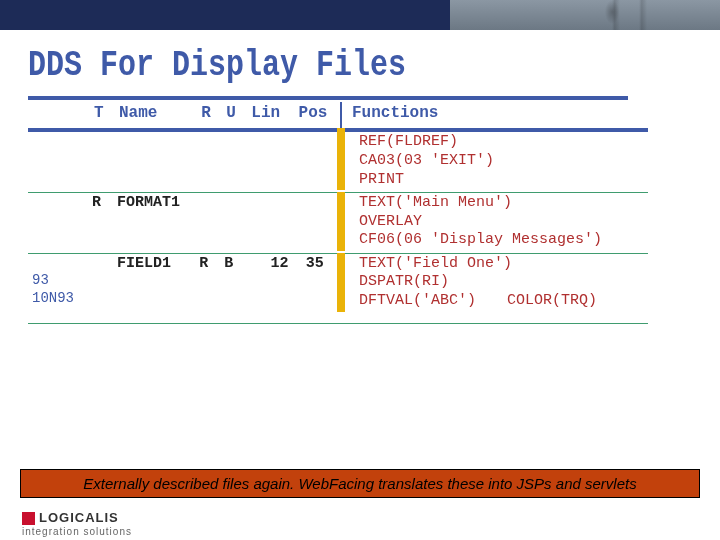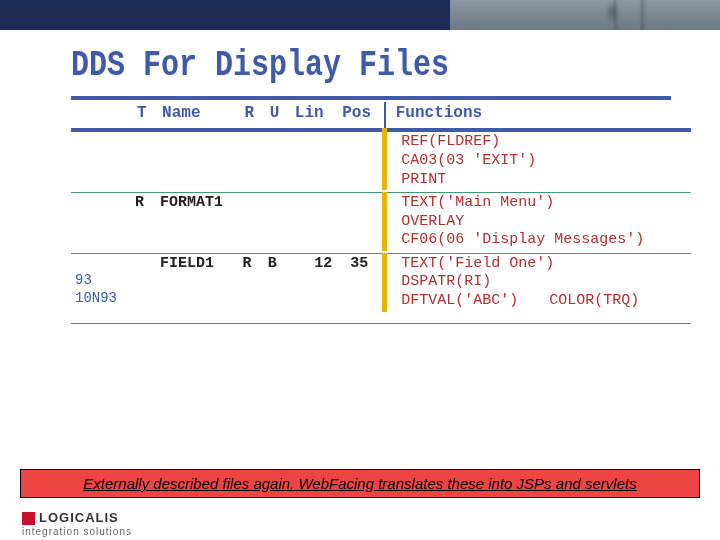--- a/index.html
+++ b/index.html
@@ -10,34 +10,34 @@
       linear-gradient(90deg, rgba(29,43,87,0)0%, rgba(29,43,87,0)4%, transparent 4%),
       linear-gradient(180deg,#8b97a3 0%, #6c7884 100%);
   }
   .topbar .photo::after { content:""; position:absolute; inset:0;
     background:
       radial-gradient(12px 20px at 60% 40%, rgba(0,0,0,.25), transparent 60%),
       linear-gradient(90deg, transparent 60%, rgba(0,0,0,.15) 61%, transparent 63%),
       linear-gradient(90deg, transparent 70%, rgba(0,0,0,.15) 71%, transparent 73%);
   }
   .topbar .stripe { position:absolute; left:0; right:0; bottom:0; height:8px; background:#fff; }
-  .slide { padding:6px 20px 0 28px;margin-left:43px; }
+  .slide { padding:6px 20px 0 28px; }
   .title { font-family:"Courier New",monospace; font-size:30px; color:#3f5aa8; font-weight:bold; letter-spacing:0px; transform:scaleY(1.25); transform-origin:top left; margin-bottom:18px; white-space:nowrap; }
   .thickbar { height:4px; background:#3f5aa8; margin:0 0 2px 0; width:600px; }
   table.dds { border-collapse:collapse; width:620px; font-family:"Courier New",monospace; font-size:15px; }
   table.dds th { color:#3f5aa8; font-weight:bold; text-align:left; padding:2px 6px 6px 6px; border-bottom:4px solid #3f5aa8; font-size:16px; }
   table.dds th.bl { border-left:2px solid #3f5aa8; padding-left:10px; }
   table.dds td { vertical-align:top; padding:1px 4px; color:#b03030; white-space:nowrap; }
   table.dds td.ind { color:#3f5aa8; font-weight:normal; font-size:14px; }
   table.dds td.blk { color:#222; font-weight:bold; }
-  table.dds td.bl { border-left:5px solid #eab308; padding-left:14px; }
+  table.dds td.bl { border-left:8px solid #eab308; padding-left:14px; }
   tr.sep td { border-bottom:1px solid #3f9c6f; padding:0; height:2px; line-height:0; }
   .func-line { display:block; line-height:1.25; }
   .func-extra { margin-left:22px; }
-  .caption { position:absolute; left:20px; right:20px; bottom:42px; border:1px solid #000; padding:5px 8px; font-style:italic; font-size:15px; text-align:center; background:#ef4444;text-decoration:underline; }
+  .caption { position:absolute; left:20px; right:20px; bottom:42px; border:1px solid #000; padding:5px 8px; font-style:italic; font-size:15px; text-align:center; background:#c2410c; }
   .footer { position:absolute; left:0; right:0; bottom:0; height:34px; display:flex; align-items:center; justify-content:space-between; padding:0 22px; }
   .logolg { display:flex; flex-direction:column; align-items:flex-start; }
   .logolg .brand { display:flex; align-items:flex-end; gap:4px; }
   .logolg .sq { width:13px; height:13px; background:#c8102e; display:inline-block; }
   .logolg .txt { font-weight:bold; letter-spacing:1px; font-size:13px; color:#333; }
   .logolg .sub { font-size:10px; color:#666; letter-spacing:1px; margin-top:1px; }
   .series { font-weight:bold; font-size:15px; font-style:italic; font-family:Georgia,serif; }
   .series .i { color:#000; }
   .series .my { color:#c8102e; }
 </style>

